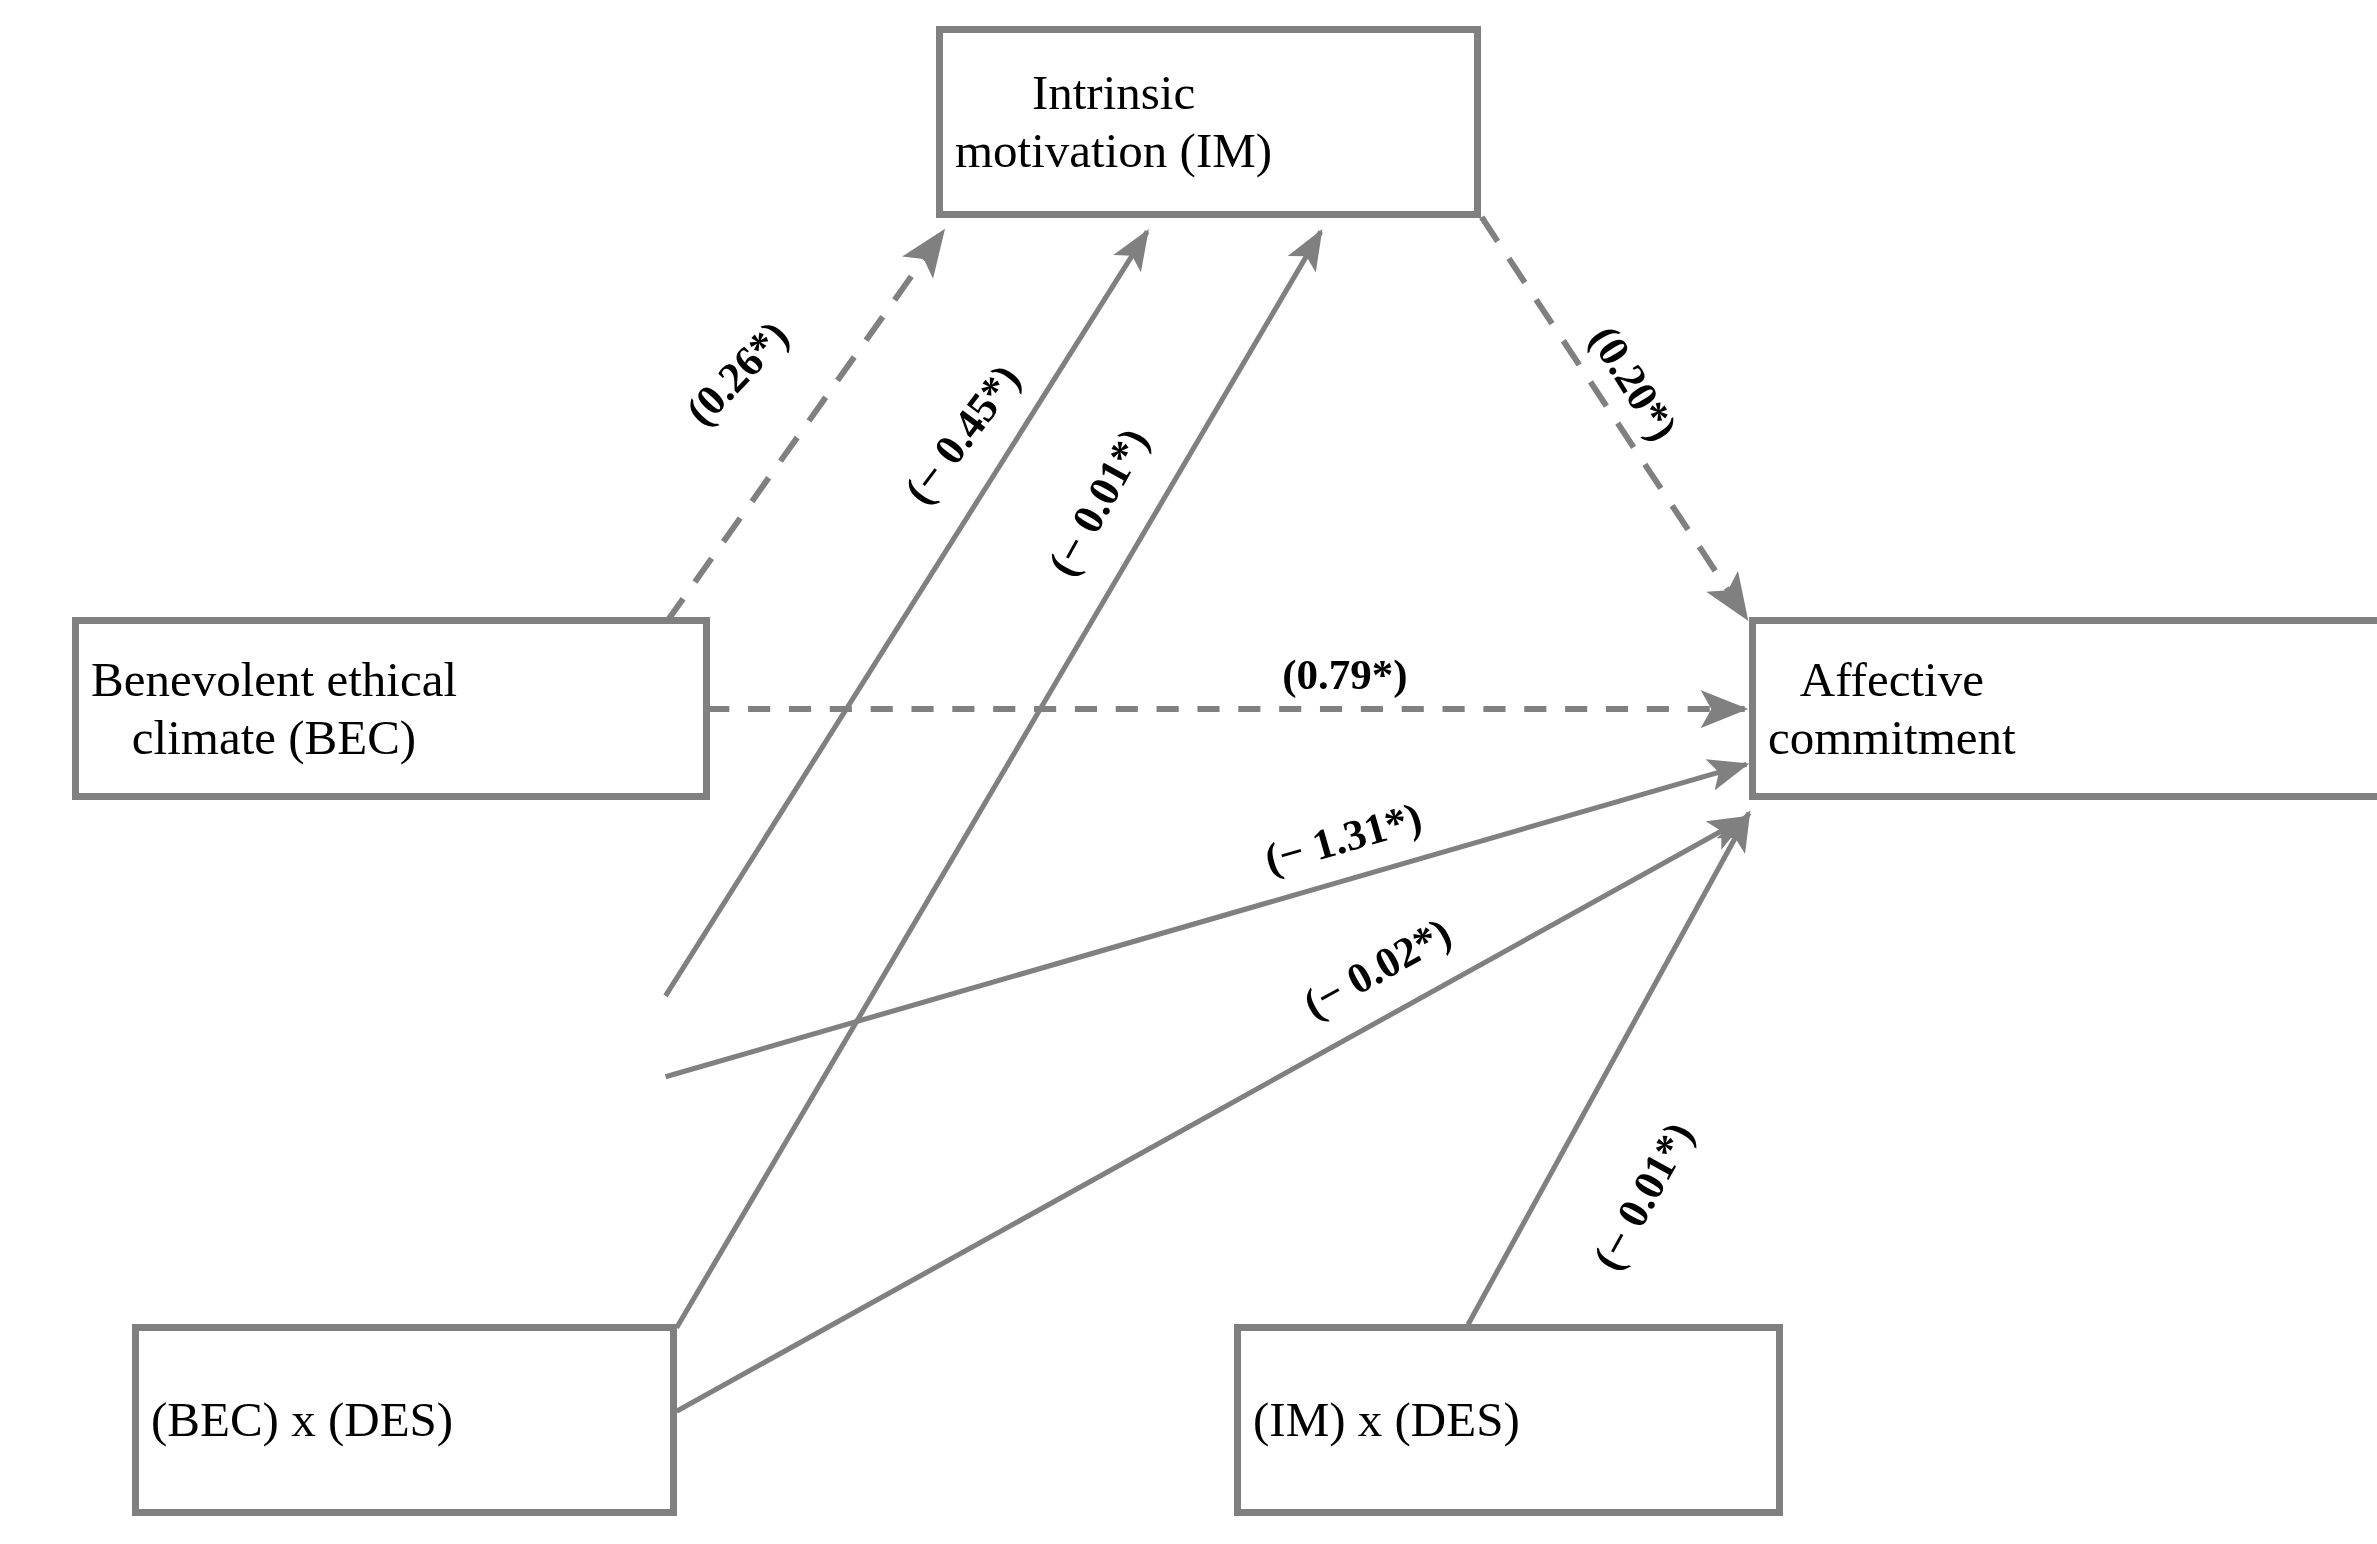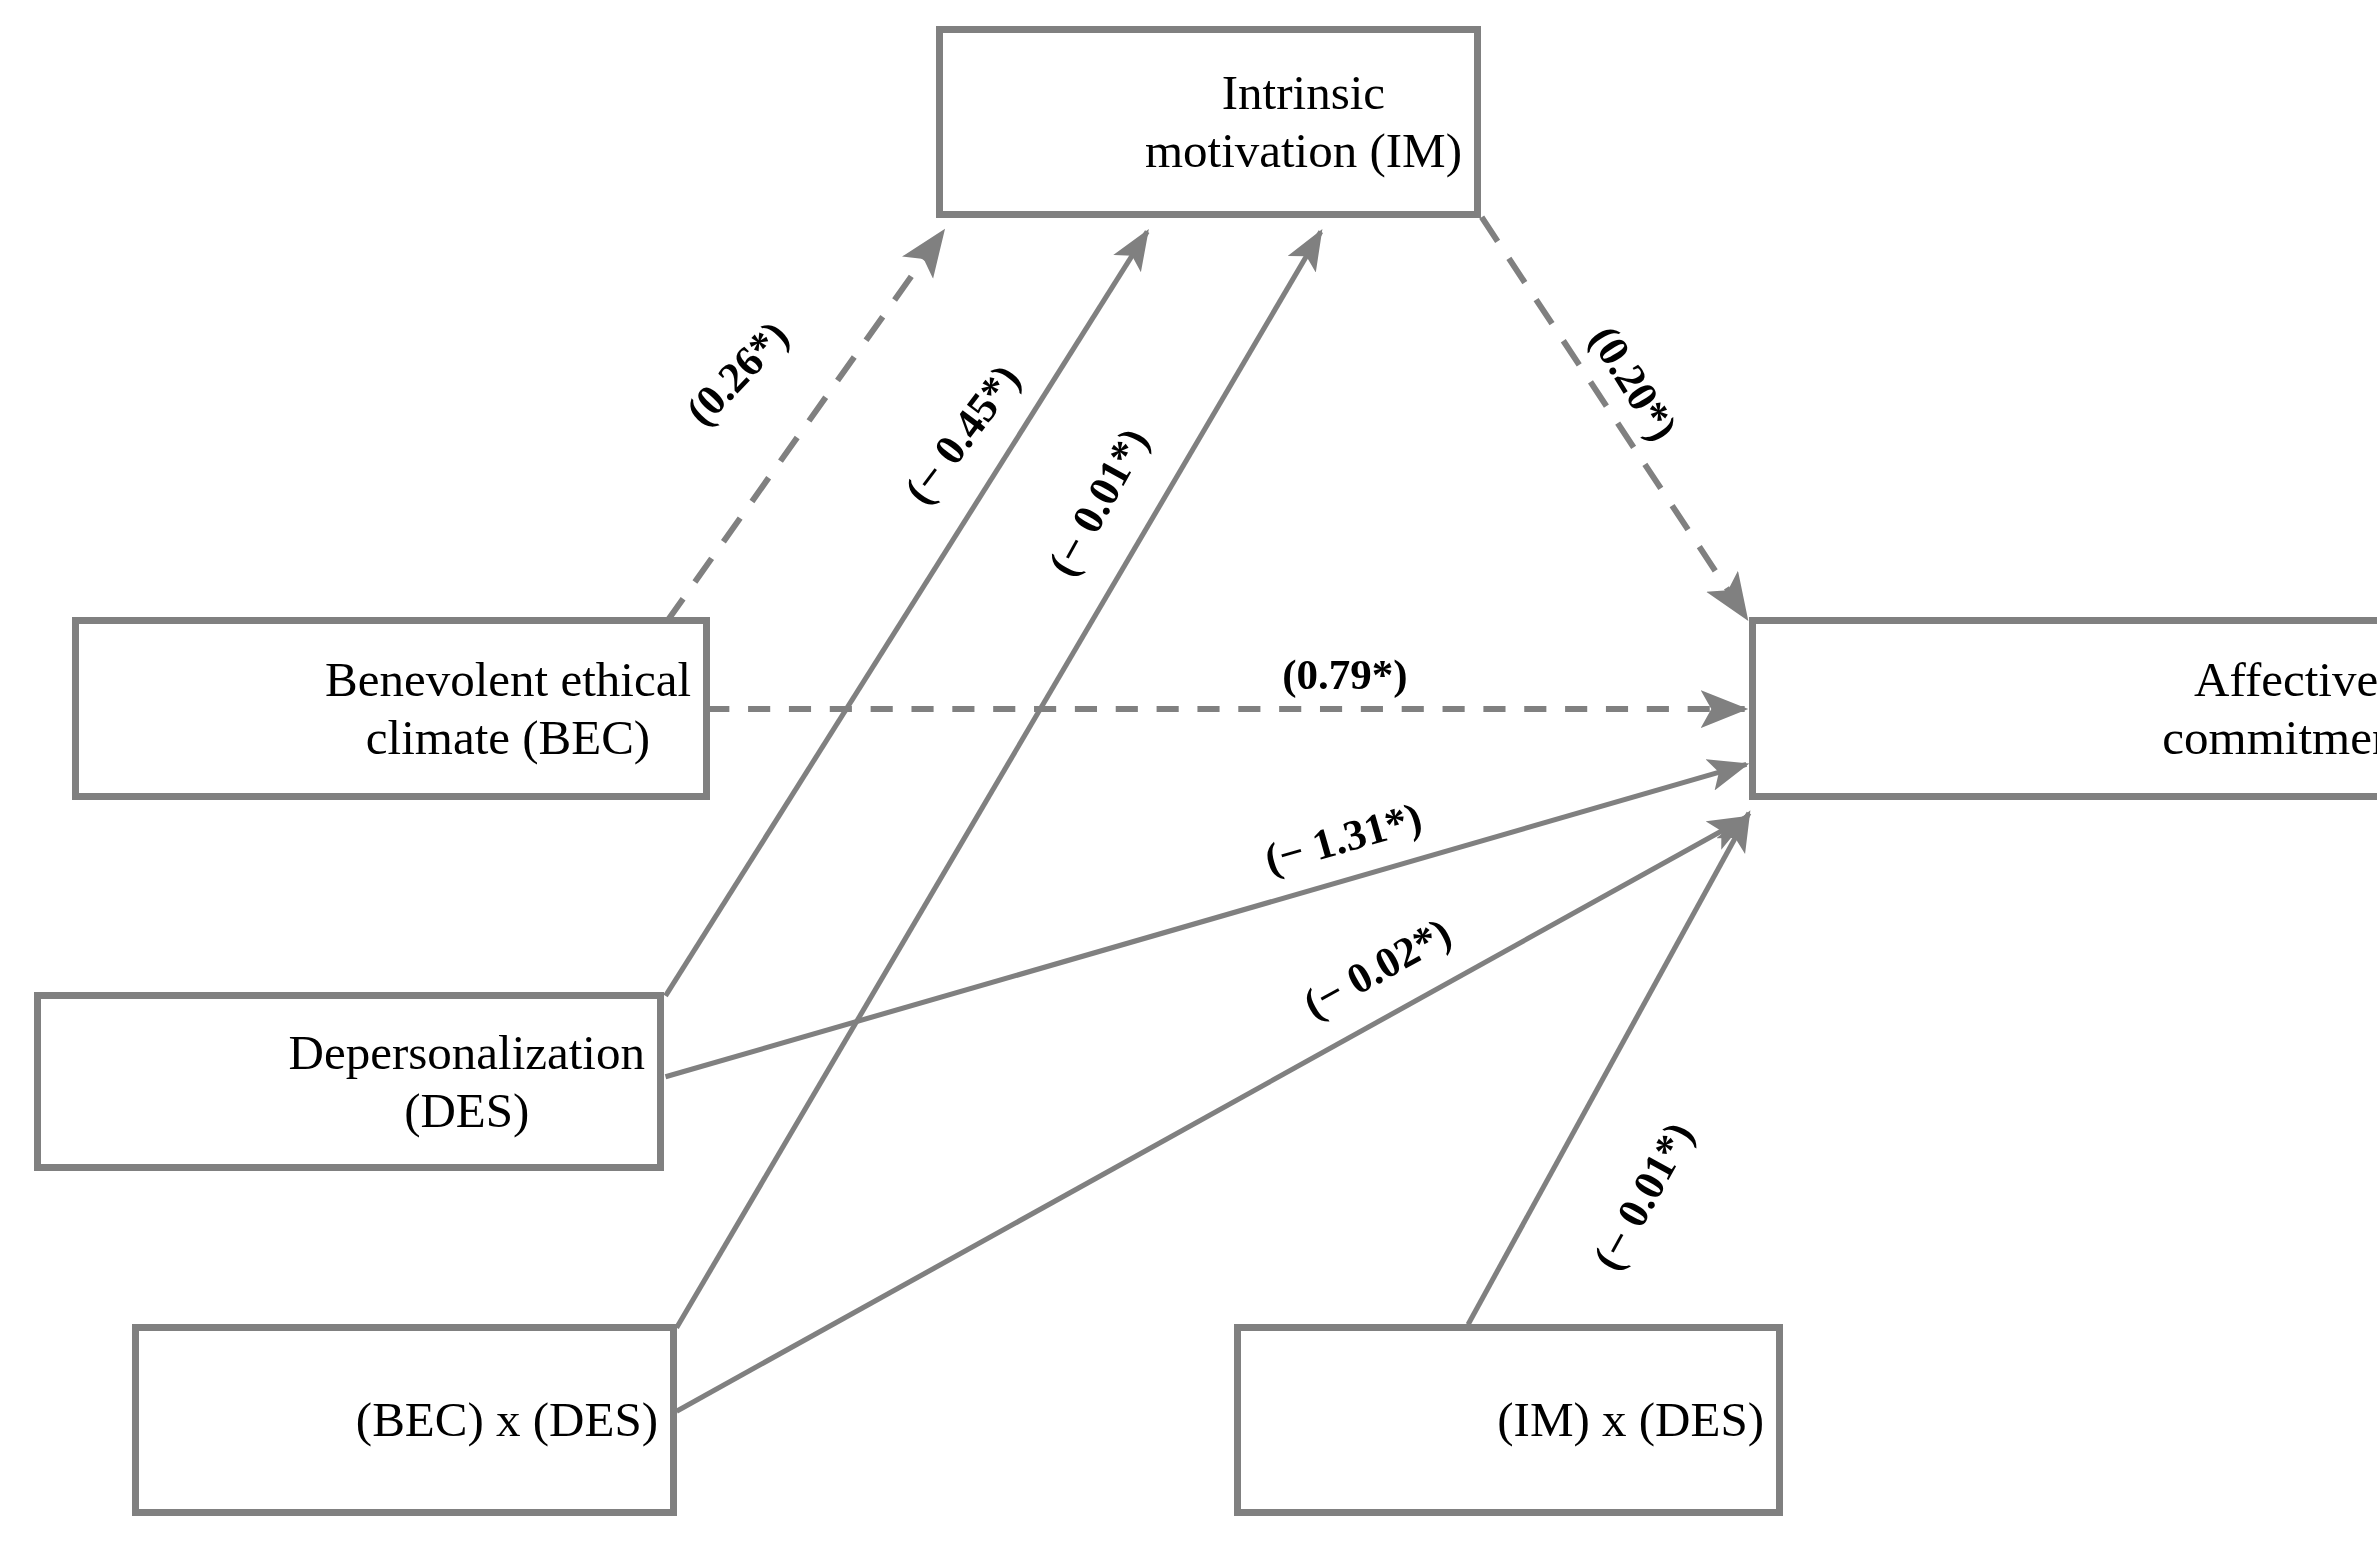--- a/index.html
+++ b/index.html
@@ -21,21 +21,21 @@
     width: 2377px;
     height: 1545px;
   }
   .node-box {
     position: absolute;
     box-sizing: border-box;
     border: 7.7px solid #808080;
     background: #ffffff;
     display: flex;
     align-items: center;
-    justify-content: flex-end;
+    justify-content: flex-start;
     text-align: center;
     z-index: 3;
   }
   .node-label {
     font-family: "Liberation Serif", "DejaVu Serif", serif;
     font-size: 49px;
     line-height: 1.18;
     color: #000000;
     white-space: pre-line;
     padding: 0 12px;
@@ -92,24 +92,20 @@
   <div class="node-box" style="left:28px; top:617px; width:638px; height:183px;margin-left:44px;">
     <span class="node-label">Benevolent ethical
 climate (BEC)</span>
   </div>
 
   <div class="node-box" style="left:1749px; top:617px; width:680px; height:183px;">
     <span class="node-label">Affective
 commitment</span>
   </div>
 
-  <div class="node-box" style="left:34px; top:992px; width:630px; height:179px;">
-    <span class="node-label">Depersonalization
-(DES)</span>
-  </div>
 
   <div class="node-box" style="left:132px; top:1324px; width:545px; height:192px;">
     <span class="node-label">(BEC) x (DES)</span>
   </div>
 
   <div class="node-box" style="left:1234px; top:1324px; width:549px; height:192px;">
     <span class="node-label">(IM) x (DES)</span>
   </div>
 
   <div class="path-label" style="left:737px; top:373px; transform: translate(-50%,-50%) rotate(-46deg);">(0.26*)</div>

